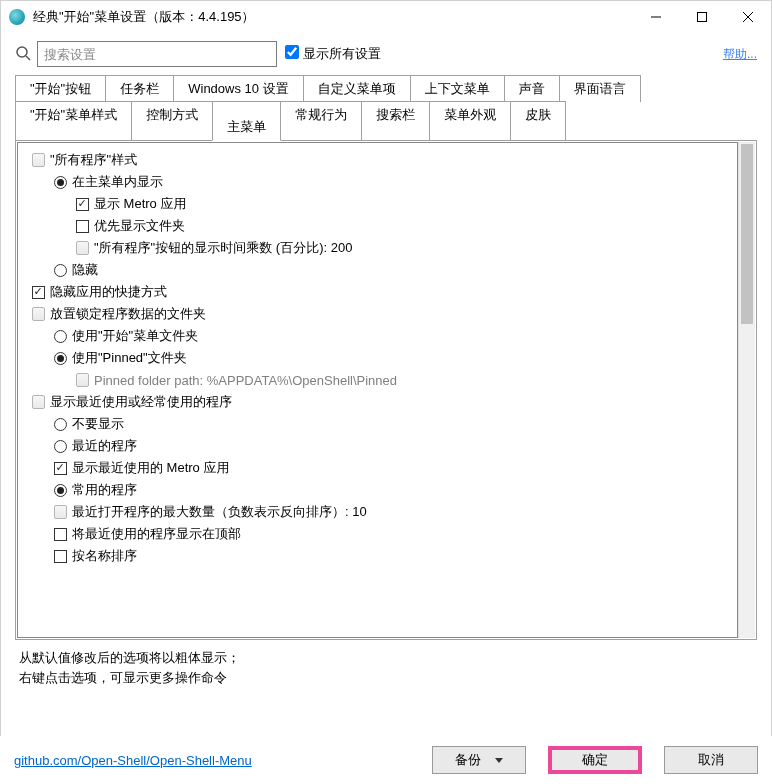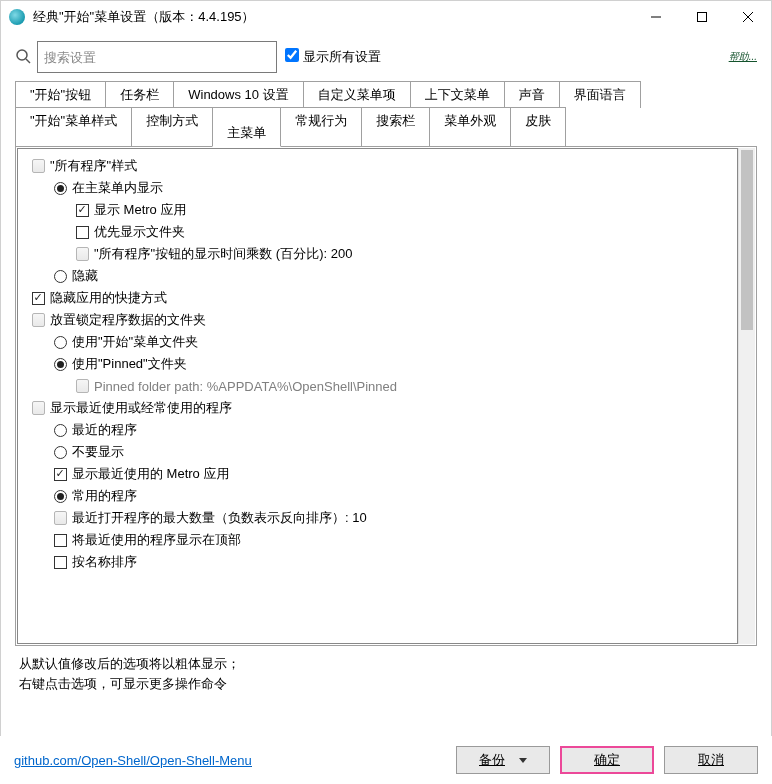--- a/index.html
+++ b/index.html
@@ -40,31 +40,31 @@
   
   .toolbar {
     display: flex;
     align-items: center;
     padding: 8px 14px 8px 14px;
     gap: 8px;
   }
   .search-wrap { display: flex; align-items: center; gap: 6px; }
   .search-icon svg { stroke: #555; fill: none; }
   .search-input {
-    width: 240px; height: 32px;
+    width: 240px; height: 26px;
     border: 1px solid #7a7a7a;
     padding: 0 6px;
     font-family: inherit;
     font-size: 13px;
   }
   .search-input::placeholder { color: #888; }
   .show-all { display: flex; align-items: flex-start; gap: 4px; font-size: 13px; }
   .spacer { flex: 1; }
   .help-link {
-    color: #14532d; text-decoration: underline; font-size: 10px; font-style: italic;
+    color: #3b82f6; text-decoration: underline; font-size: 12px;
   }
 
   
   .tabs {
     padding: 0 14px;
   }
   .tab-row {
     display: flex;
     position: relative;
   }
@@ -169,36 +169,35 @@
   }
 
   
   .bottombar {
     position: absolute;
     left: 0; right: 0; bottom: 0;
     height: 48px;
     display: flex;
     align-items: center;
     padding: 0 14px;
-    gap: 10px;
+    gap: 22px;
     background: #fff;
-    text-decoration: underline;
   }
   .repo-link { color: #0066cc; text-decoration: underline; font-size: 13px; }
   .btn {
     height: 28px;
     min-width: 94px;
     border: 1px solid #9a9a9a;
     background: #e9e9e9;
     display: inline-flex; align-items: center; justify-content: center;
     font-size: 13px;
     padding: 0 10px;
     gap: 14px;
   }
-  .btn.primary { border: 2px solid #ec4899; background: #e9e9e9; }
+  .btn.primary { border: 4px solid #ec4899; background: #e9e9e9; }
   .caret-down {
     width: 0; height: 0;
     border-left: 4px solid transparent;
     border-right: 4px solid transparent;
     border-top: 5px solid #333;
   }
 
   input[type=checkbox] { margin: 0; width: 14px; height: 14px; }
 </style>
 </head>
@@ -350,28 +349,28 @@
         <span class="glyph">
           <span class="note-icon"></span>
         </span>
         <span>显示最近使用或经常使用的程序</span>
       </div>
       <div class="row">
         <span class="indent" style="width: 30px;"></span>
         <span class="glyph">
           <span class="radio"></span>
         </span>
+        <span>不要显示</span>
+      </div>
+      <div class="row">
+        <span class="indent" style="width: 30px;"></span>
+        <span class="glyph">
+          <span class="radio"></span>
+        </span>
         <span>最近的程序</span>
-      </div>
-      <div class="row">
-        <span class="indent" style="width: 30px;"></span>
-        <span class="glyph">
-          <span class="radio"></span>
-        </span>
-        <span>不要显示</span>
       </div>
       <div class="row">
         <span class="indent" style="width: 30px;"></span>
         <span class="glyph">
           <span class="chk checked"></span>
         </span>
         <span>显示最近使用的 Metro 应用</span>
       </div>
       <div class="row">
         <span class="indent" style="width: 30px;"></span>

